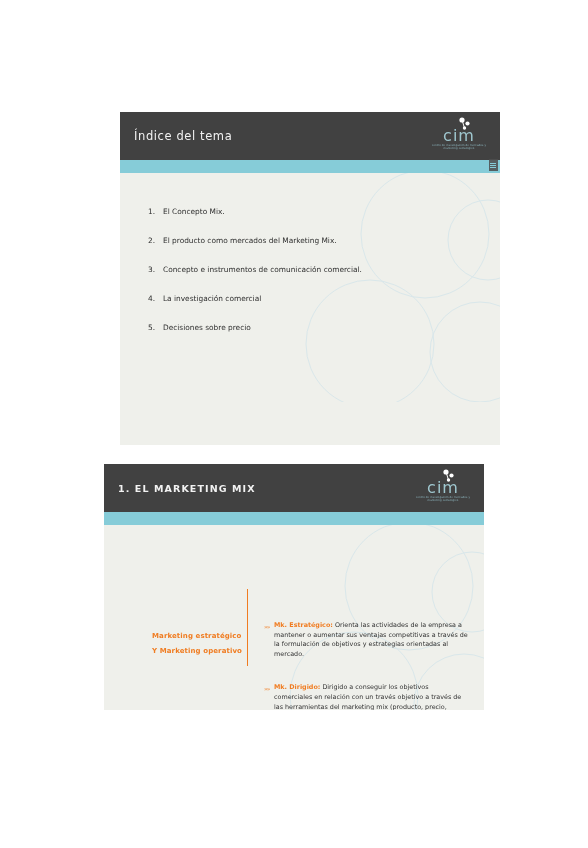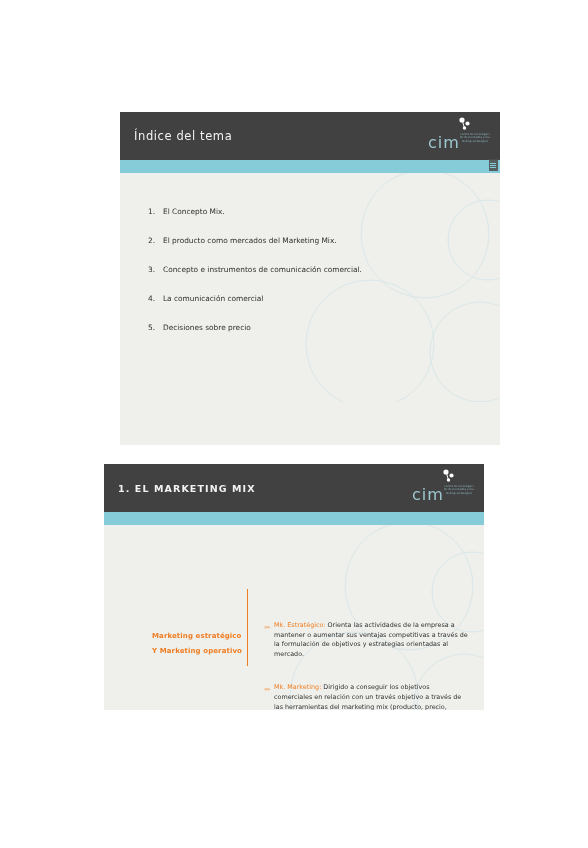--- a/index.html
+++ b/index.html
@@ -67,21 +67,21 @@
     text-transform: uppercase;
     font-weight: 700;
   }
 
   
   .logo {
     position: relative;
     width: 62px;
     height: 40px;
     display: flex;
-    flex-direction: row;
+    flex-direction: column;
     align-items: center;
     justify-content: flex-start;
     padding-top: 2px;
     box-sizing: border-box;
   }
   .logo-mark {
     position: absolute;
     right: 16px;
     top: 0px;
     width: 16px;
@@ -201,21 +201,21 @@
   .mix-bullet {
     position: absolute;
     left: 0;
     top: 0.5px;
     color: #f07c21;
     font-size: 6px;
     letter-spacing: -1px;
   }
   .mix-lead {
     color: #f07c21;
-    font-weight: 400;
+    font-weight: 700;
   }
 </style>
 </head>
 <body>
 
 <div class="page">
 
   <div class="slide slide-1">
 
     <div class="bg-circles">
@@ -257,21 +257,21 @@
       <div class="toc-item">
         <span class="toc-num">2.</span>
         <span class="toc-text">El producto como mercados del Marketing Mix.</span>
       </div>
       <div class="toc-item">
         <span class="toc-num">3.</span>
         <span class="toc-text">Concepto e instrumentos de comunicación comercial.</span>
       </div>
       <div class="toc-item">
         <span class="toc-num">4.</span>
-        <span class="toc-text">La comunicación comercial</span>
+        <span class="toc-text">La investigación comercial</span>
       </div>
       <div class="toc-item">
         <span class="toc-num">5.</span>
         <span class="toc-text">Decisiones sobre precio</span>
       </div>
     </div>
   </div>
 
   <div class="slide slide-2">
 
@@ -312,19 +312,19 @@
 
       <div class="mix-divider"></div>
 
       <div class="mix-right">
         <div class="mix-para">
           <span class="mix-bullet">»»</span>
           <span class="mix-lead">Mk. Estratégico:</span><span> Orienta las actividades de la empresa a mantener o aumentar sus ventajas competitivas a través de la formulación de objetivos y estrategias orientadas al mercado.</span>
         </div>
         <div class="mix-para">
           <span class="mix-bullet">»»</span>
-          <span class="mix-lead">Mk. Marketing:</span><span> Dirigido a conseguir los objetivos comerciales en relación con un través objetivo a través de las herramientas del marketing mix (producto, precio, comunicación y distribución).</span>
+          <span class="mix-lead">Mk. Dirigido:</span><span> Dirigido a conseguir los objetivos comerciales en relación con un través objetivo a través de las herramientas del marketing mix (producto, precio, comunicación y distribución).</span>
         </div>
       </div>
     </div>
   </div>
 
 </div>
 
 </body></html>

